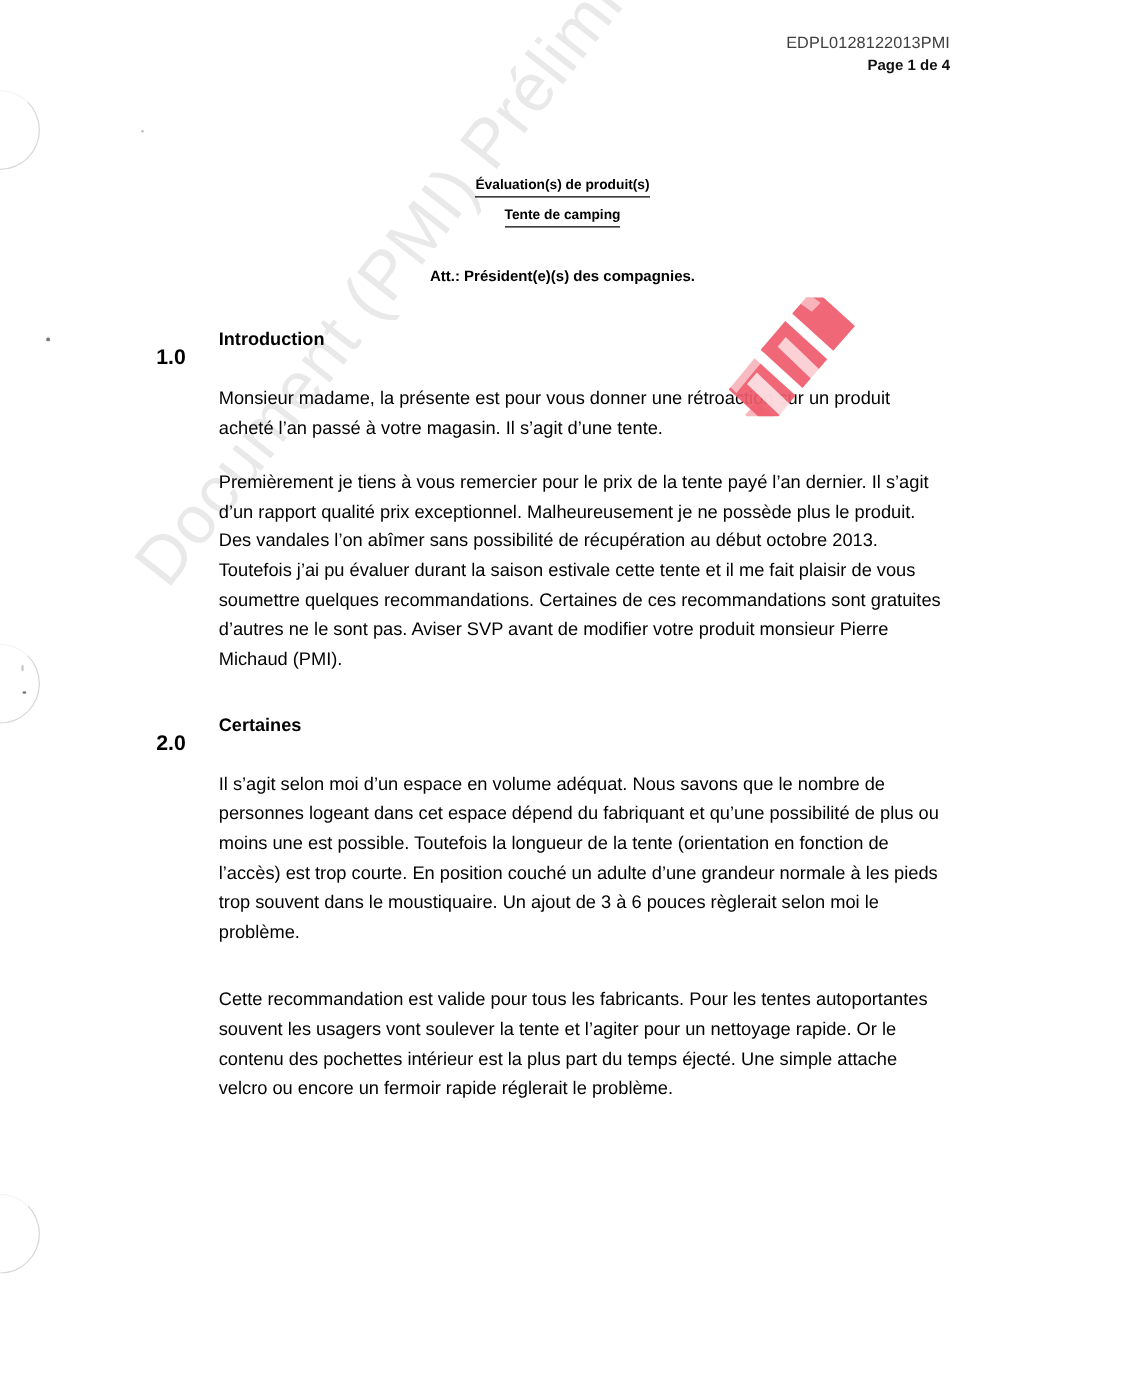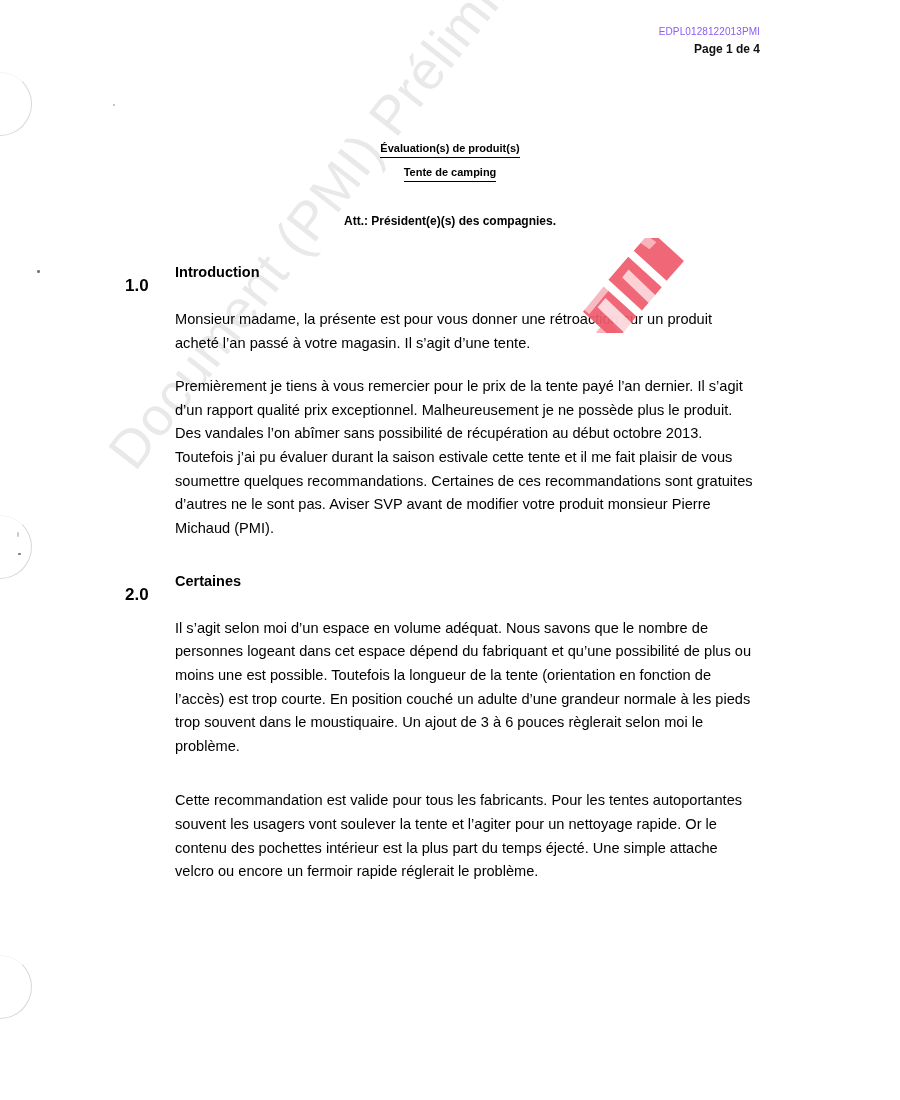--- a/index.html
+++ b/index.html
@@ -76,24 +76,24 @@
 
   
   .doc-header {
     position: absolute;
     top: 26px;
     right: 140px;
     text-align: right;
     z-index: 2;
   }
   .doc-id {
-    font-size: 10px;
+    font-size: 13px;
     font-weight: 400;
     letter-spacing: 0.1px;
-    color: #8b5cf6;
+    color: #404040;
     line-height: 1.25;
   }
   .doc-page {
     font-size: 12px;
     font-weight: 700;
     color: #111;
     margin-top: 3px;
     line-height: 1.25;
   }
 

